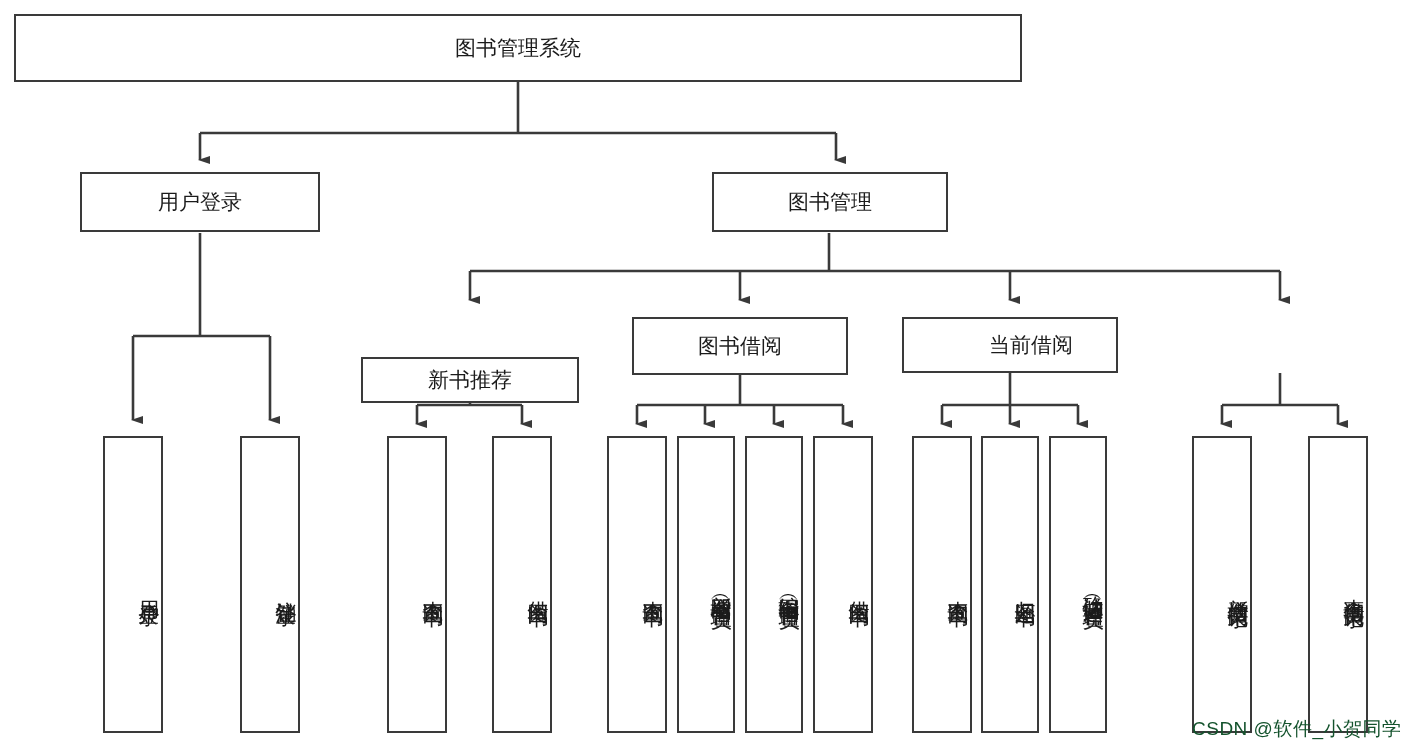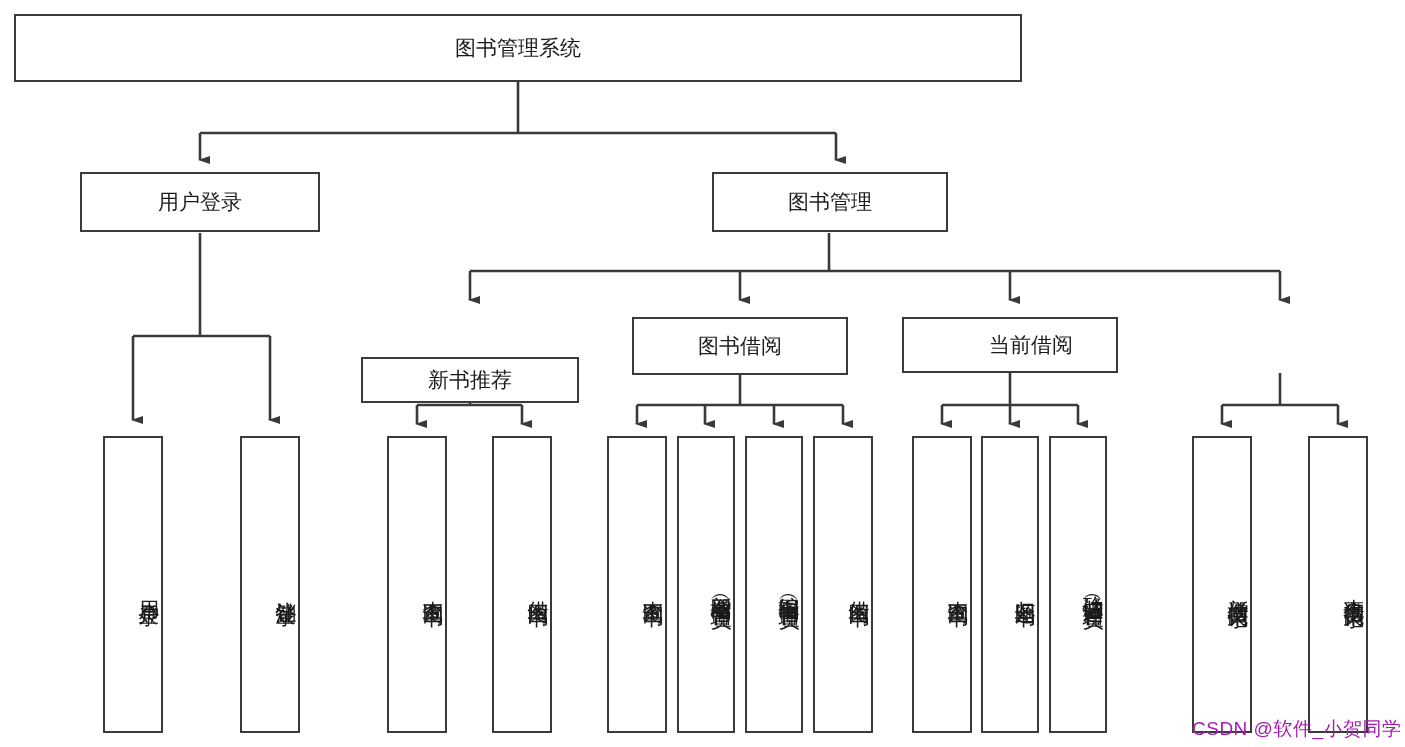--- a/index.html
+++ b/index.html
@@ -52,21 +52,21 @@
     align-items: flex-start;
     justify-content: center;
   }
   .node.v .vtext {
     writing-mode: vertical-rl;
     text-orientation: upright;
     display: block;
   }
   .watermark {
     position: absolute;
-    color: #a21caf;
+    color: #14532d;
     font-size: 19px;
     letter-spacing: 0.5px;
     white-space: nowrap;
     user-select: none;
   }
 </style>
 </head>
 <body>
 
 <div id="canvas">

